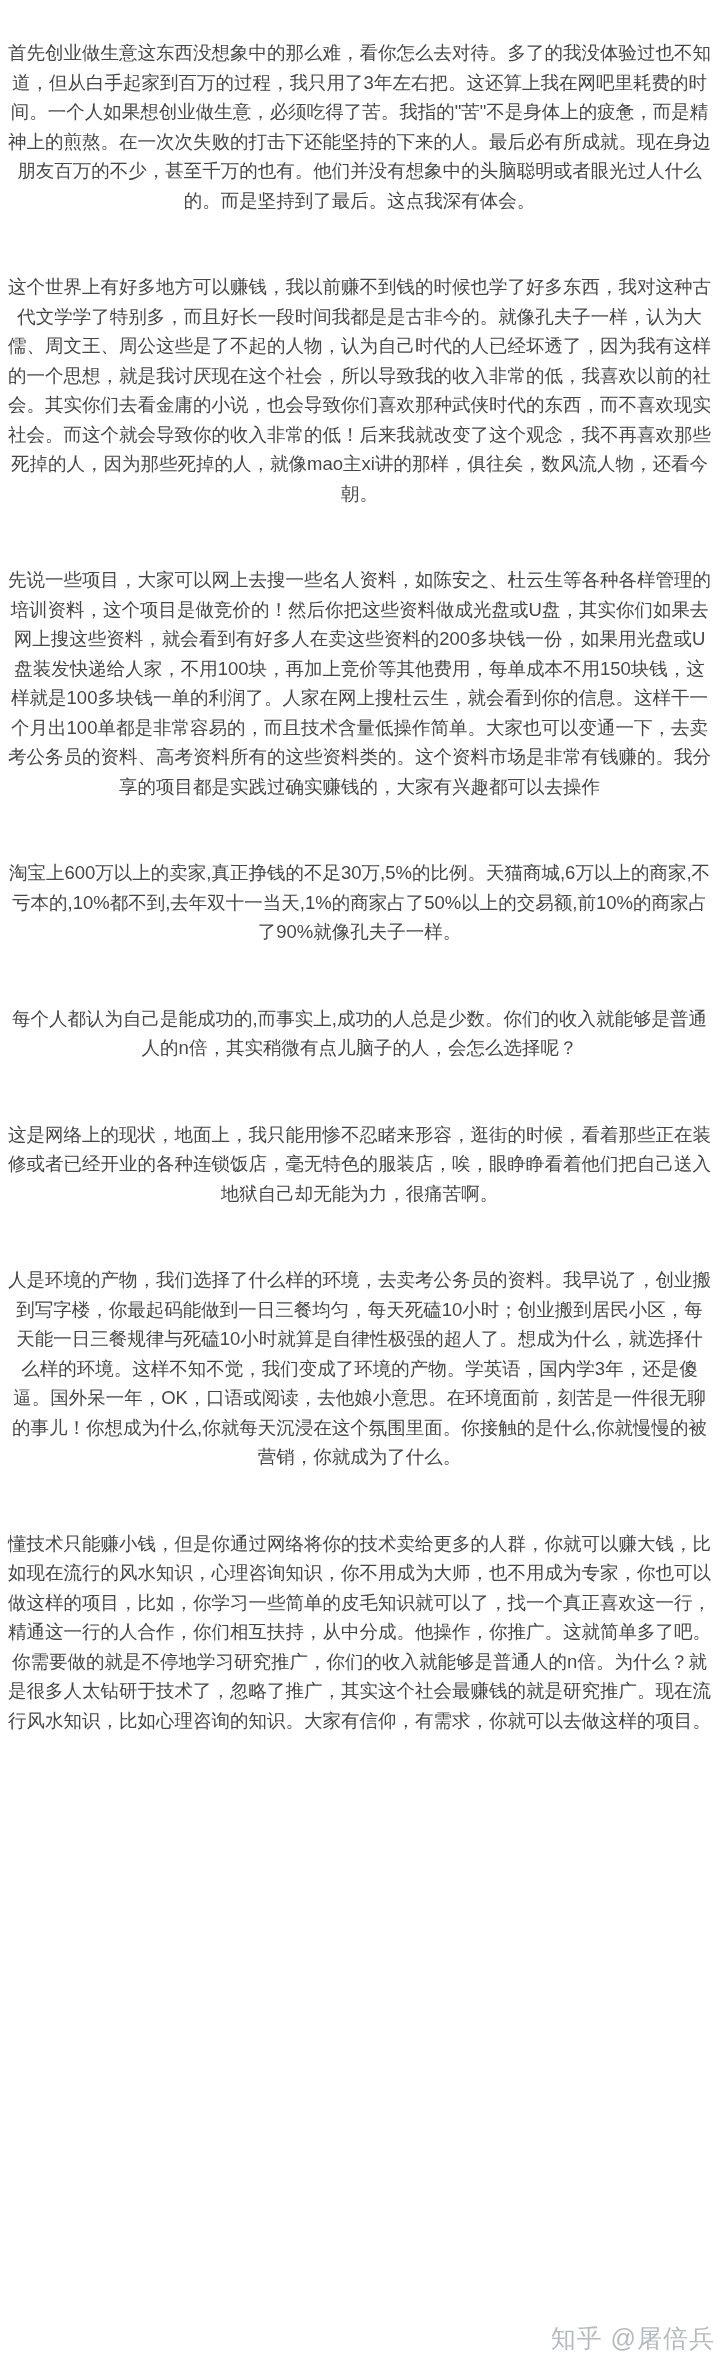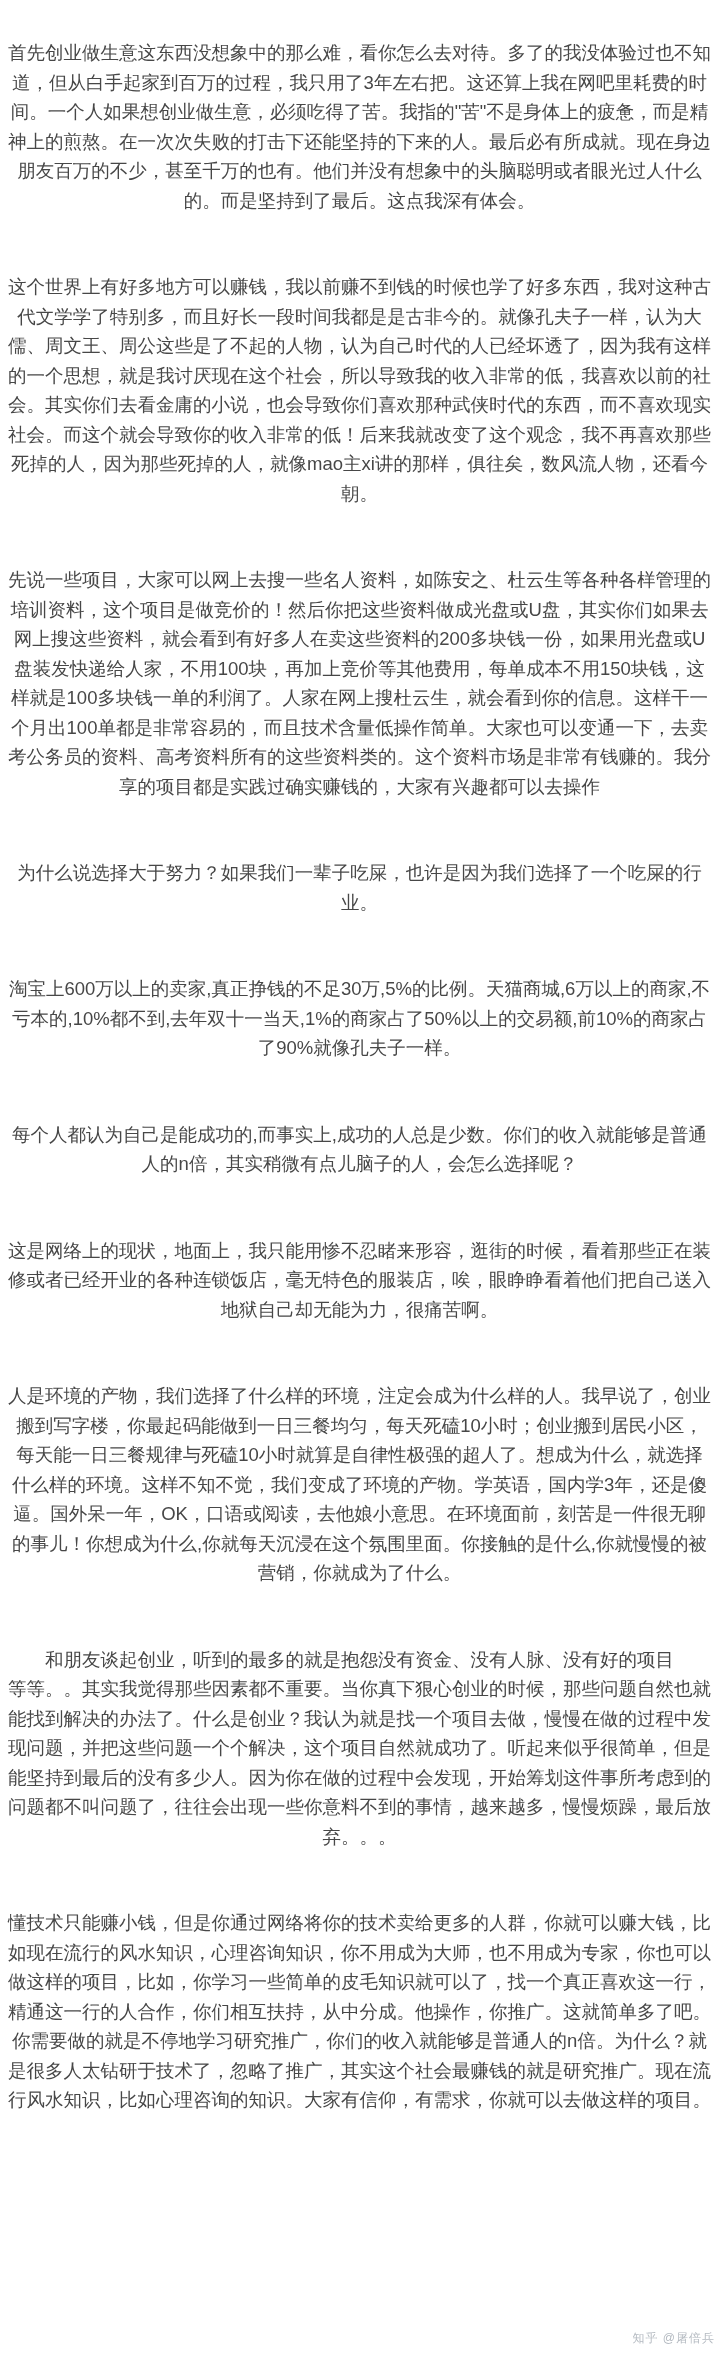--- a/index.html
+++ b/index.html
@@ -24,37 +24,34 @@
   main.article p {
     margin: 0 0 57px 0;
     white-space: pre-wrap;
     word-break: break-all;
   }
   .watermark {
     position: absolute;
     top: 2326px;
     right: 5px;
     color: #b4bac1;
-    font-size: 12px;
+    font-size: 25px;
     line-height: 24px;
     letter-spacing: 1px;
     pointer-events: none;
     margin-left: 24px;
   }
 </style>
 </head>
 <body style="background: rgb(255, 255, 255);">
 
 <main class="article" style="color: rgb(71, 71, 71);">
   <p>首先创业做生意这东西没想象中的那么难，看你怎么去对待。多了的我没体验过也不知道，但从白手起家到百万的过程，我只用了3年左右把。这还算上我在网吧里耗费的时间。一个人如果想创业做生意，必须吃得了苦。我指的"苦"不是身体上的疲惫，而是精神上的煎熬。在一次次失败的打击下还能坚持的下来的人。最后必有所成就。现在身边朋友百万的不少，甚至千万的也有。他们并没有想象中的头脑聪明或者眼光过人什么的。而是坚持到了最后。这点我深有体会。</p>
   <p>这个世界上有好多地方可以赚钱，我以前赚不到钱的时候也学了好多东西，我对这种古代文学学了特别多，而且好长一段时间我都是是古非今的。就像孔夫子一样，认为大儒、周文王、周公这些是了不起的人物，认为自己时代的人已经坏透了，因为我有这样的一个思想，就是我讨厌现在这个社会，所以导致我的收入非常的低，我喜欢以前的社会。其实你们去看金庸的小说，也会导致你们喜欢那种武侠时代的东西，而不喜欢现实社会。而这个就会导致你的收入非常的低！后来我就改变了这个观念，我不再喜欢那些死掉的人，因为那些死掉的人，就像mao主xi讲的那样，俱往矣，数风流人物，还看今朝。</p>
   <p>先说一些项目，大家可以网上去搜一些名人资料，如陈安之、杜云生等各种各样管理的培训资料，这个项目是做竞价的！然后你把这些资料做成光盘或U盘，其实你们如果去网上搜这些资料，就会看到有好多人在卖这些资料的200多块钱一份，如果用光盘或U盘装发快递给人家，不用100块，再加上竞价等其他费用，每单成本不用150块钱，这样就是100多块钱一单的利润了。人家在网上搜杜云生，就会看到你的信息。这样干一个月出100单都是非常容易的，而且技术含量低操作简单。大家也可以变通一下，去卖考公务员的资料、高考资料所有的这些资料类的。这个资料市场是非常有钱赚的。我分享的项目都是实践过确实赚钱的，大家有兴趣都可以去操作</p>
-  <p>为什么说选择大于努力？如果我们一辈子吃屎，也许是因为我们选择了一个吃屎的行业。</p>
   <p>淘宝上600万以上的卖家,真正挣钱的不足30万,5%的比例。天猫商城,6万以上的商家,不亏本的,10%都不到,去年双十一当天,1%的商家占了50%以上的交易额,前10%的商家占了90%就像孔夫子一样。</p>
   <p>每个人都认为自己是能成功的,而事实上,成功的人总是少数。你们的收入就能够是普通人的n倍，其实稍微有点儿脑子的人，会怎么选择呢？</p>
   <p>这是网络上的现状，地面上，我只能用惨不忍睹来形容，逛街的时候，看着那些正在装修或者已经开业的各种连锁饭店，毫无特色的服装店，唉，眼睁睁看着他们把自己送入地狱自己却无能为力，很痛苦啊。</p>
-  <p>人是环境的产物，我们选择了什么样的环境，注定会成为什么样的人。我早说了，创业搬到写字楼，你最起码能做到一日三餐均匀，每天死磕10小时；创业搬到居民小区，每天能一日三餐规律与死磕10小时就算是自律性极强的超人了。想成为什么，就选择什么样的环境。这样不知不觉，我们变成了环境的产物。学英语，国内学3年，还是傻逼。国外呆一年，OK，口语或阅读，去他娘小意思。在环境面前，刻苦是一件很无聊的事儿！你想成为什么,你就每天沉浸在这个氛围里面。你接触的是什么,你就慢慢的被营销，你就成为了什么。</p>
-  <p>和朋友谈起创业，听到的最多的就是抱怨没有资金、没有人脉、没有好的项目
-等等。。其实我觉得那些因素都不重要。当你真下狠心创业的时候，那些问题自然也就能找到解决的办法了。什么是创业？我认为就是找一个项目去做，慢慢在做的过程中发现问题，并把这些问题一个个解决，这个项目自然就成功了。听起来似乎很简单，但是能坚持到最后的没有多少人。因为你在做的过程中会发现，开始筹划这件事所考虑到的问题都不叫问题了，往往会出现一些你意料不到的事情，越来越多，慢慢烦躁，最后放弃。。。</p>
+  <p>人是环境的产物，我们选择了什么样的环境，去卖考公务员的资料。我早说了，创业搬到写字楼，你最起码能做到一日三餐均匀，每天死磕10小时；创业搬到居民小区，每天能一日三餐规律与死磕10小时就算是自律性极强的超人了。想成为什么，就选择什么样的环境。这样不知不觉，我们变成了环境的产物。学英语，国内学3年，还是傻逼。国外呆一年，OK，口语或阅读，去他娘小意思。在环境面前，刻苦是一件很无聊的事儿！你想成为什么,你就每天沉浸在这个氛围里面。你接触的是什么,你就慢慢的被营销，你就成为了什么。</p>
   <p>懂技术只能赚小钱，但是你通过网络将你的技术卖给更多的人群，你就可以赚大钱，比如现在流行的风水知识，心理咨询知识，你不用成为大师，也不用成为专家，你也可以做这样的项目，比如，你学习一些简单的皮毛知识就可以了，找一个真正喜欢这一行，精通这一行的人合作，你们相互扶持，从中分成。他操作，你推广。这就简单多了吧。你需要做的就是不停地学习研究推广，你们的收入就能够是普通人的n倍。为什么？就是很多人太钻研于技术了，忽略了推广，其实这个社会最赚钱的就是研究推广。现在流行风水知识，比如心理咨询的知识。大家有信仰，有需求，你就可以去做这样的项目。</p>
 </main>
 
 <div class="watermark" style="color: rgb(180, 186, 193);">知乎 @屠倍兵</div>
 
 </body></html>

